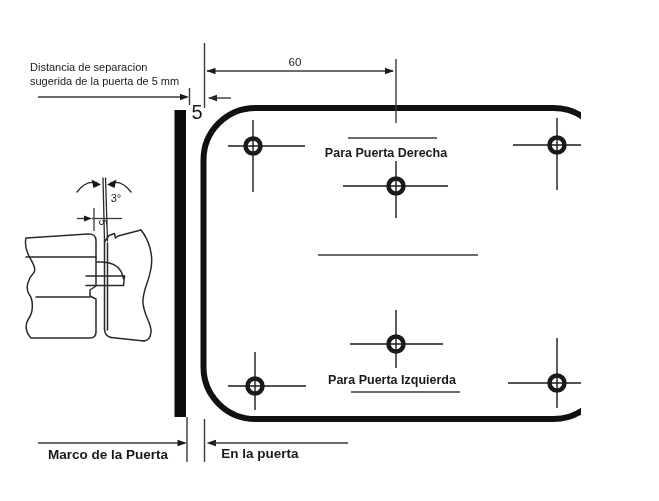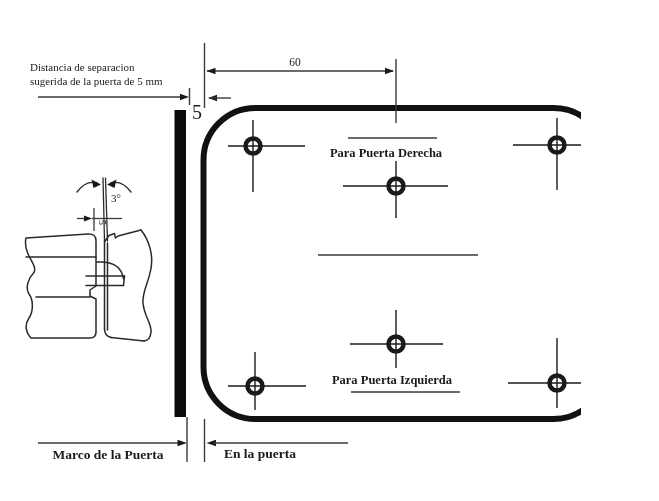--- a/index.html
+++ b/index.html
@@ -1,20 +1,20 @@
 <!DOCTYPE html>
 <html><head>
 <meta charset="utf-8">
 <style>
   html,body{margin:0;padding:0;background:#fff;}
   .stage{
     position:relative;
     width:581px;height:501px;
     background:#ffffff;
-    font-family:Liberation Serif, serif;
+    font-family:Liberation Sans, sans-serif;
     overflow:hidden;
     text-align:center;
   }
   svg text{fill:#1a1a1a;}
   .note{font-size:11px;}
   .dim{font-size:11.5px;}
   .big5{font-size:20px;}
   .ang{font-size:11px;}
   .small5{font-size:10px;}
   .plate-label{font-size:12.5px;font-weight:bold;}

